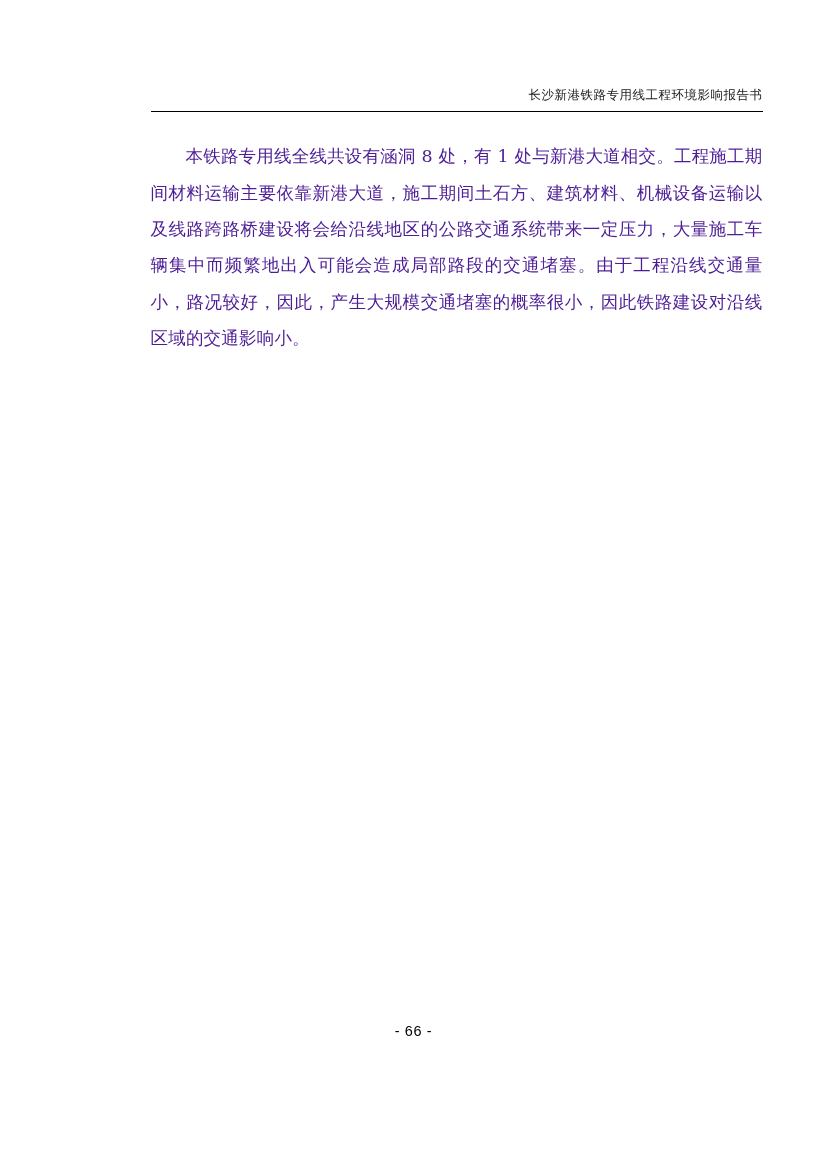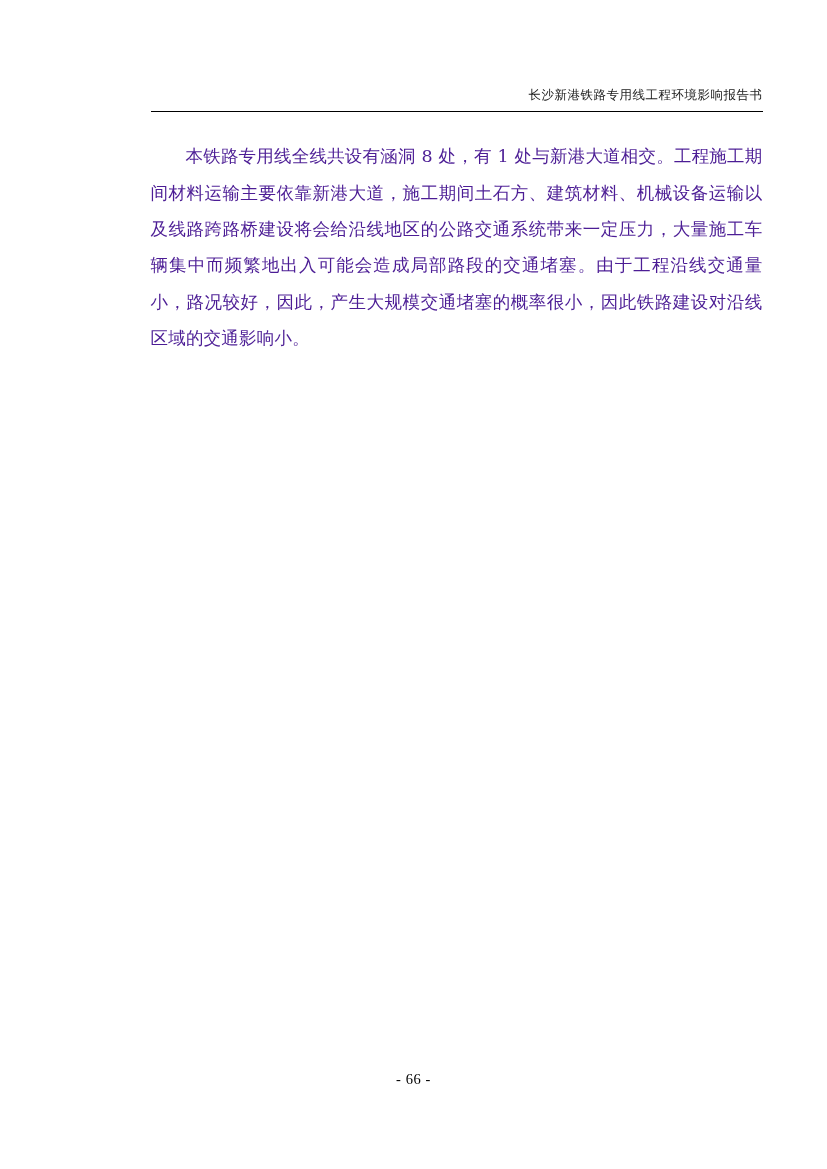--- a/index.html
+++ b/index.html
@@ -51,23 +51,23 @@
     text-justify: inter-ideograph;
     text-indent: 2em;
     letter-spacing: 0.2px;
     margin: 0;
     word-break: break-all;
   }
   .footer {
     position: absolute;
     left: 0;
     right: 0;
-    top: 1056px;
+    top: 1008px;
     text-align: center;
-    font-family: Liberation Serif, serif;
+    font-family: Liberation Sans, sans-serif;
     font-size: 14.5px;
     color: #000000;
     letter-spacing: 0.6px;
   }
 </style>
 </head>
 <body>
 
 <div class="page">
 

